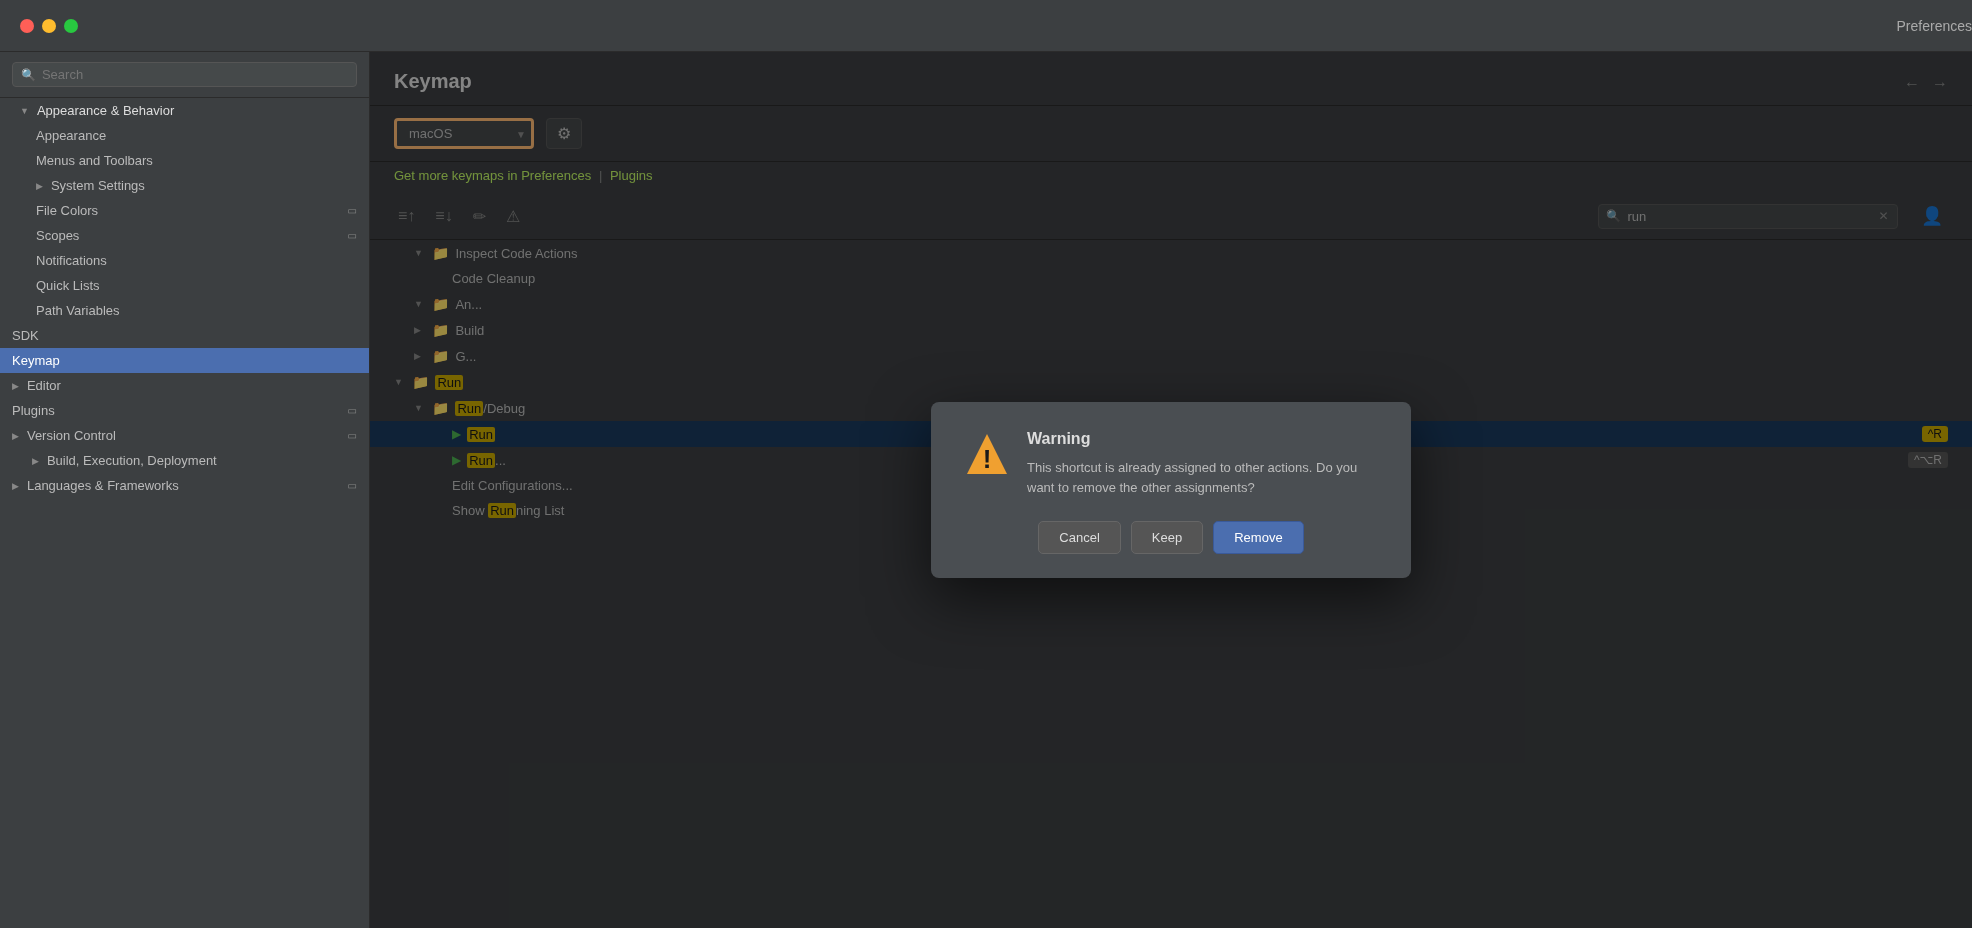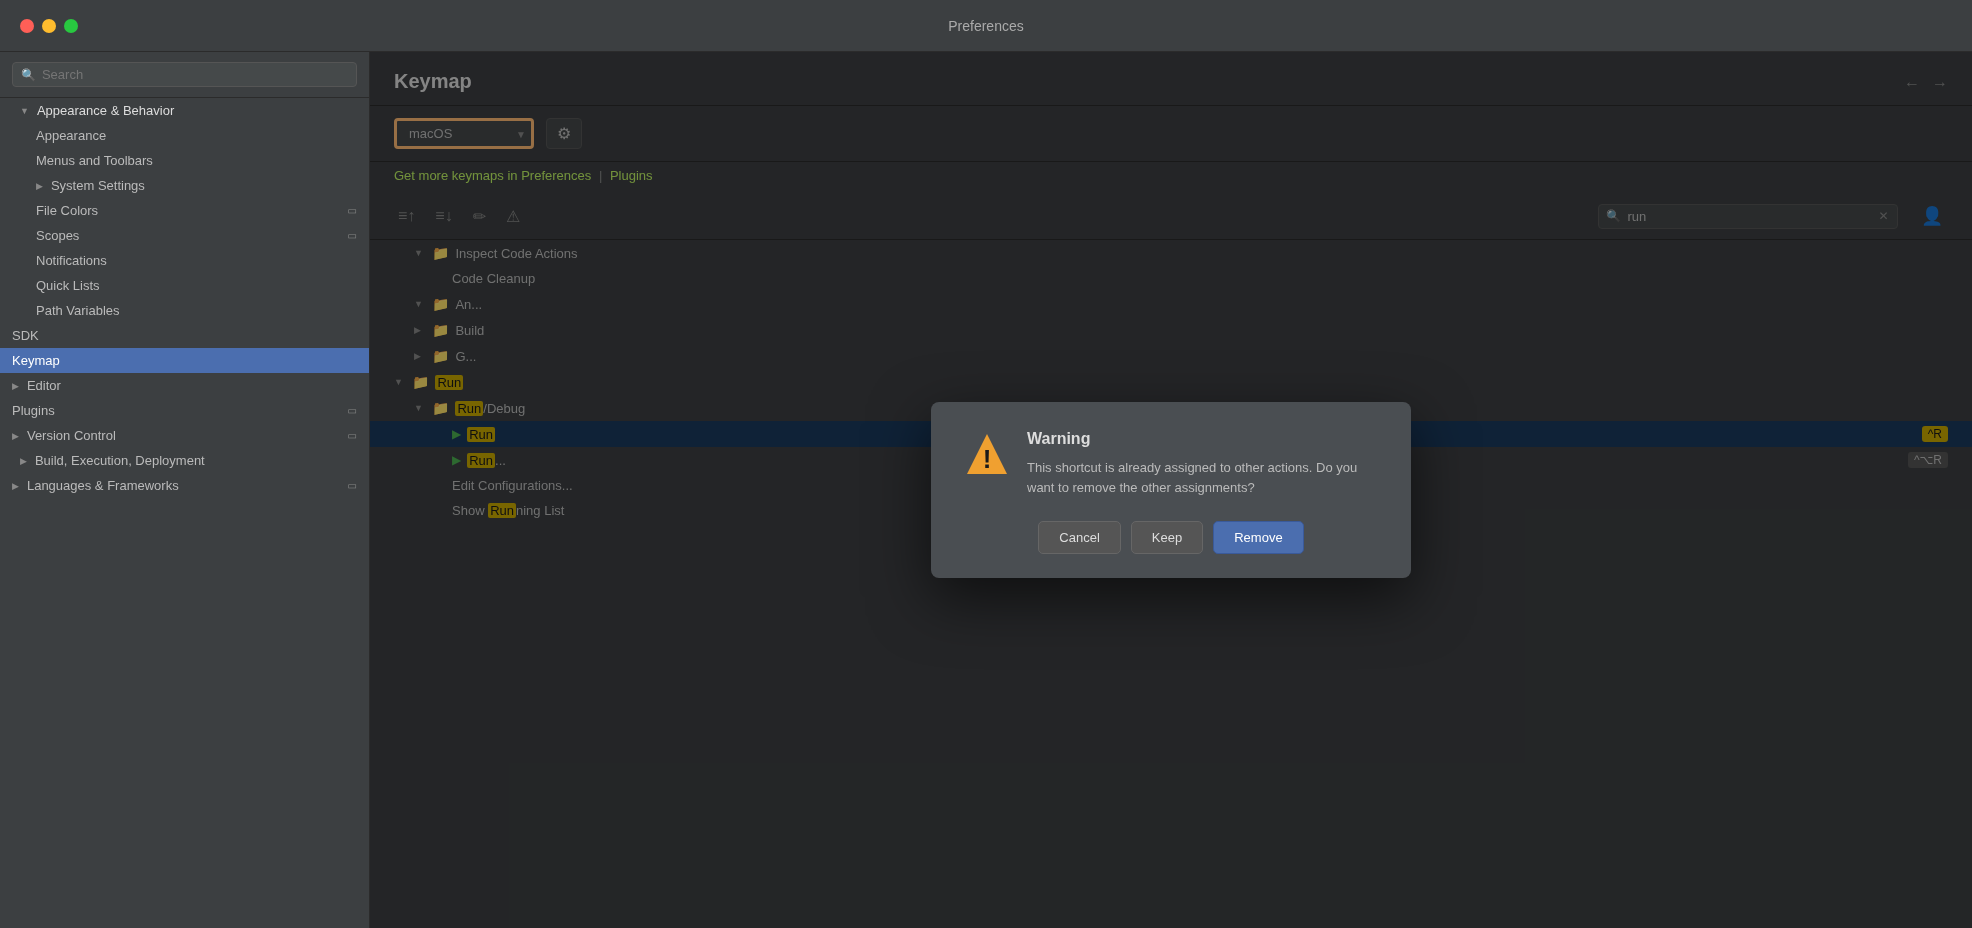--- a/index.html
+++ b/index.html
@@ -12,21 +12,21 @@
       overflow: hidden;
       position: relative;
     }
 
     
     .title-bar {
       background: #3c3f41;
       height: 52px;
       display: flex;
       align-items: center;
-      justify-content: center;
+      justify-content: flex-end;
       position: relative;
       border-bottom: 1px solid #2b2b2b;
     }
     .title-bar-buttons {
       position: absolute;
       left: 20px;
       display: flex;
       gap: 8px;
     }
     .title-btn {
@@ -426,21 +426,21 @@
       <span>Plugins</span>
       <span class="badge-icon">▭</span>
     </div>
 
     <div class="sidebar-item" style="padding-left:12px;">
       <span class="chevron chevron-right"></span>
       <span>Version Control</span>
       <span class="badge-icon">▭</span>
     </div>
 
-    <div class="sidebar-item" style="">
+    <div class="sidebar-item" style="margin-left:12px;">
       <span class="chevron chevron-right"></span>
       <span>Build, Execution, Deployment</span>
     </div>
 
     <div class="sidebar-item" style="padding-left:12px;">
       <span class="chevron chevron-right"></span>
       <span>Languages &amp; Frameworks</span>
       <span class="badge-icon">▭</span>
     </div>
   </div>

